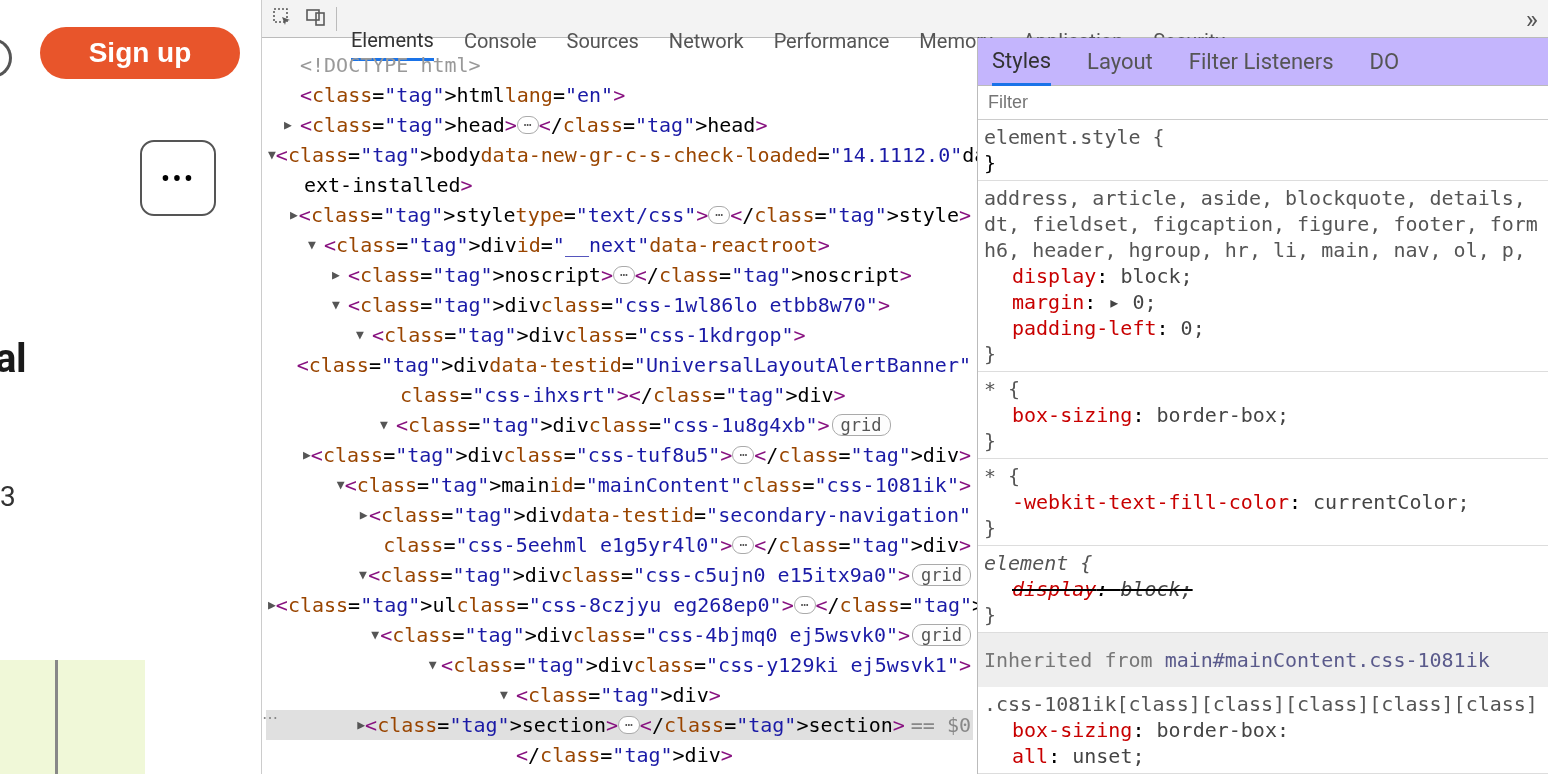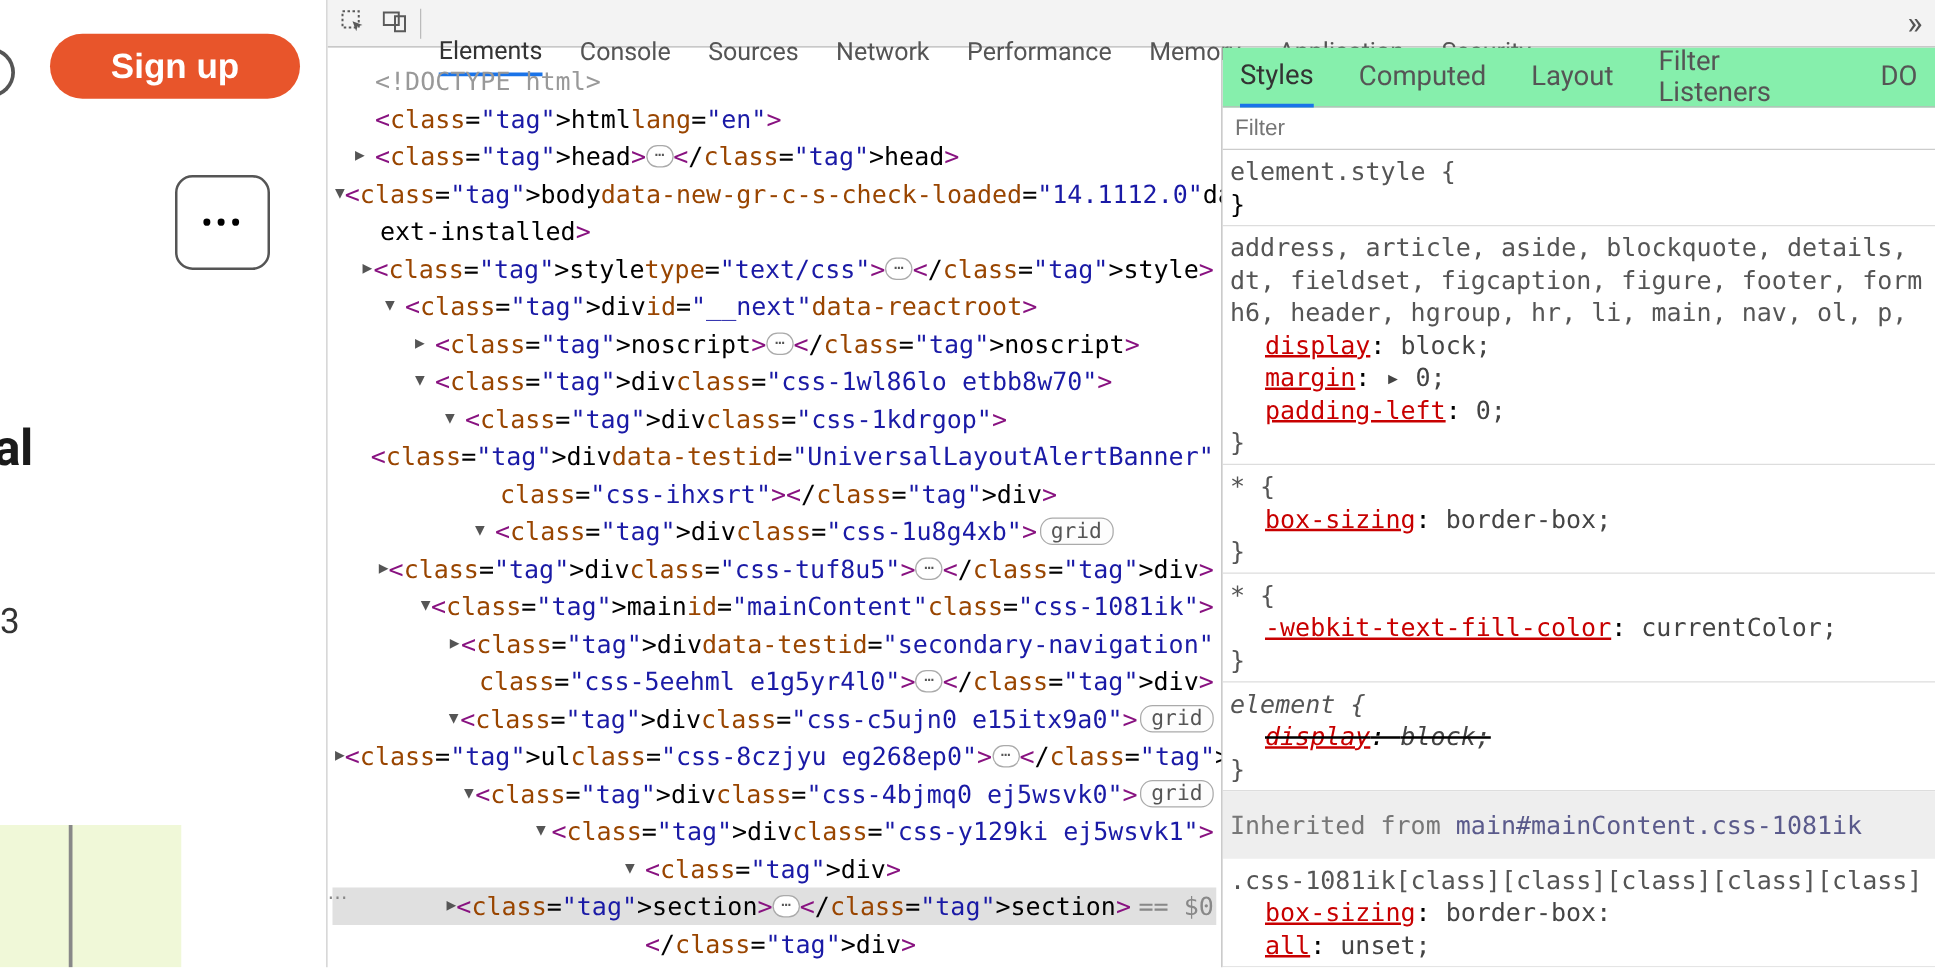--- a/index.html
+++ b/index.html
@@ -30,30 +30,30 @@
 .tag { color:#881280; }
 .attr-name { color:#994500; }
 .attr-value { color:#1a1aa6; }
 .doctype { color:#999; }
 .ellipsis-pill { display:inline-block; border:1px solid #aaa; background:#fff; border-radius:10px; padding:0 6px; font-size:13px; color:#555; line-height:16px; vertical-align:middle; }
 .grid-pill { display:inline-block; border:1px solid #aaa; background:#fdfdfd; border-radius:10px; padding:0 8px; font-size:17px; color:#555; line-height:20px; vertical-align:middle; margin-left:2px; }
 .row.selected { background:#e0e0e0; }
 .selected-marker { color:#888; margin-left:6px; }
 .gutter-ellipsis { position:absolute; left:0; top:670px; color:#888; }
 .styles-panel { flex:1; display:flex; flex-direction:column; min-width:0; overflow:hidden; }
-.styles-tabs { height:48px; display:flex; align-items:center; gap:36px; padding:0 14px; background:#86efac; border-bottom:1px solid #bbb; font-size:22px; color:#555; }
+.styles-tabs { height:48px; display:flex; align-items:center; gap:36px; padding:0 14px; background:#c4b5fd; border-bottom:1px solid #bbb; font-size:22px; color:#555; }
 .styles-tab { height:48px; display:flex; align-items:center; cursor:pointer; }
 .styles-tab.active { color:#333; border-bottom:3px solid #1a73e8; }
 .filter-row { height:34px; border-bottom:1px solid #ccc; padding:0 10px; display:flex; align-items:center; }
 .filter-row input { border:none; outline:none; font-size:18px; color:#0f172a; background:transparent; width:100%; }
 .rules { flex:1; overflow:hidden; font-family: Menlo, Consolas, monospace; font-size:20px; line-height:26px; }
 .rule { border-bottom:1px solid #ddd; padding:4px 6px; }
 .rule .sel { color:#555; }
 .rule .prop { padding-left:28px; }
-.pname { color:#c80000;text-decoration:underline; }
+.pname { color:#c80000; }
 .pval { color:#444; }
 .strike { text-decoration:line-through; font-style:italic; }
 .sel.italic { font-style:italic; }
 .inherited-bar { background:#eee; padding:14px 6px; color:#777; font-size:20px; }
 .inherited-bar .link { color:#5a5a8b; }
 </style>
 </head>
 <body>
 
 <div class="layout">
@@ -129,21 +129,20 @@
             <div class="row"><span class="indent" style="width:232px"></span><span class="toggle">▼</span><span class="tag">&lt;</span><span <span="" class="attr-name">class</span>=<span class="attr-value">"tag"</span>&gt;div<span class="tag">&gt;</span></div>
             <div class="row selected"><span class="indent" style="width:256px"></span><span class="toggle">▶</span><span class="tag">&lt;</span><span <span="" class="attr-name">class</span>=<span class="attr-value">"tag"</span>&gt;section<span class="tag">&gt;</span><span class="ellipsis-pill">⋯</span><span class="tag">&lt;</span>/<span <span="" class="attr-name">class</span>=<span class="attr-value">"tag"</span>&gt;section<span class="tag">&gt;</span><span class="selected-marker"> == $0</span></div>
             <div class="row"><span class="indent" style="width:232px"></span><span class="toggle"></span><span class="tag">&lt;</span>/<span <span="" class="attr-name">class</span>=<span class="attr-value">"tag"</span>&gt;div<span class="tag">&gt;</span></div>
             <div class="row"><span class="indent" style="width:208px"></span><span class="toggle">▶</span><span class="tag">&lt;</span><span <span="" class="attr-name">class</span>=<span class="attr-value">"tag"</span>&gt;div <span class="attr-name">class</span>=<span class="attr-value">"css-bvprtz ej5wsvk2"</span><span class="tag">&gt;</span></div>
           </div>
       </div>
 
       <div class="styles-panel">
         <div class="styles-tabs" id="styles-tabs">
             <span class="styles-tab active">Styles</span>
-            <span class="styles-tab">Computed</span>
             <span class="styles-tab">Layout</span>
             <span class="styles-tab">Filter Listeners</span>
             <span class="styles-tab">DO</span>
           </div>
         <div class="filter-row">
           <input placeholder="Filter" style="">
         </div>
         <div class="rules" id="rules">
             <div class="rule"><span class="sel">element.style {</span><br>}</div>
             <div class="rule"><span class="sel">address, article, aside, blockquote, details, dt, fieldset, figcaption, figure, footer, form h6, header, hgroup, hr, li, main, nav, ol, p, </span><br><div class="prop"><span class="pname">display</span>: <span class="pval">block;</span></div><div class="prop"><span class="pname">margin</span>: <span class="pval">▸ 0;</span></div><div class="prop"><span class="pname">padding-left</span>: <span class="pval">0;</span></div><span class="sel">}</span></div>

